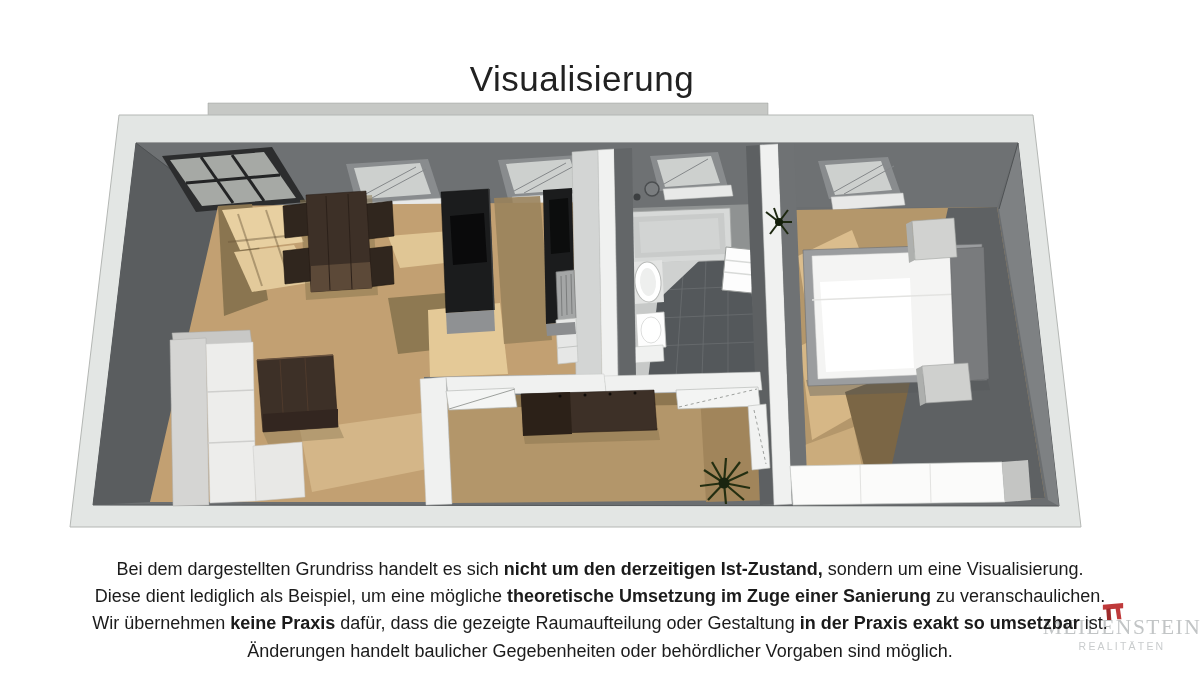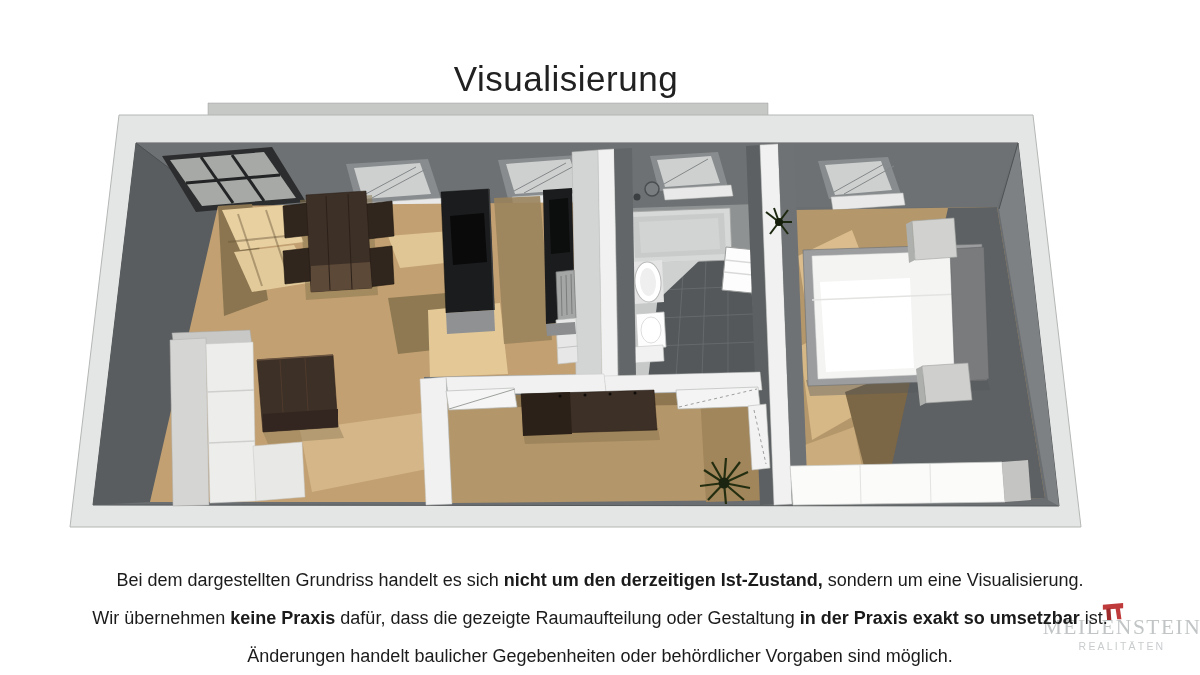--- a/index.html
+++ b/index.html
@@ -1,23 +1,23 @@
 <!DOCTYPE html>
 <html><head>
 <meta charset="utf-8">
 <style>
   html,body{margin:0;padding:0;background:#fff;}
   .stage{position:relative;width:1200px;height:675px;background:#ffffff;overflow:hidden;
          font-family:"Liberation Sans",sans-serif;}
   .title{position:absolute;top:36px;left:0;width:1132px;text-align:center;
-         font-size:35px;font-weight:400;letter-spacing:.5px;color:#212121;}
+         font-size:35px;font-weight:400;letter-spacing:.5px;color:#212121;padding-left:16px;}
   .plan-svg{position:absolute;left:0;top:0;width:1200px;height:675px;}
   .disclaimer{position:absolute;top:556px;left:0;width:1200px;text-align:center;
               font-size:18px;line-height:27.2px;color:#1b1b1b;z-index:2;}
-  .disclaimer p{margin:11px;}
+  .disclaimer p{margin:0;}
   .disclaimer b{font-weight:700;}
   .watermark{position:absolute;z-index:1;}
   .wm-icon{position:absolute;left:1100px;top:598px;width:26px;height:22px;}
   .wm-brand{position:absolute;left:1042px;top:615px;width:160px;text-align:center;
             font-family:"Liberation Serif",serif;font-size:21.5px;letter-spacing:1.5px;
             color:#c2c5c6;}
   .wm-sub{position:absolute;left:1042px;top:640px;width:160px;text-align:center;
           font-family:"Liberation Sans",sans-serif;font-size:10.5px;letter-spacing:2.2px;
           color:#c9cccd;}
 </style>
@@ -269,17 +269,18 @@
       <polygon points="3,8 27,6 27,12 3,14" fill="#bf3a3b"></polygon>
       <polygon points="7,13 12,12 13,26 8,26" fill="#9e2b2b"></polygon>
       <polygon points="18,12 23,11 25,25 20,25" fill="#bf3a3b"></polygon>
     </svg>
     <div class="wm-brand">MEILENSTEIN</div>
     <div class="wm-sub">REALITÄTEN</div>
   </div>
 
   <div class="disclaimer">
     <p><span>Bei dem dargestellten Grundriss handelt es sich </span><b>nicht um den derzeitigen Ist-Zustand,</b><span> sondern um eine Visualisierung.</span></p>
+    <p><span>Diese dient lediglich als Beispiel, um eine mögliche </span><b>theoretische Umsetzung im Zuge einer Sanierung</b><span> zu veranschaulichen.</span></p>
     <p><span>Wir übernehmen </span><b>keine Praxis</b><span> dafür, dass die gezeigte Raumaufteilung oder Gestaltung </span><b>in der Praxis exakt so umsetzbar</b><span> ist.</span></p>
     <p><span>Änderungen handelt baulicher Gegebenheiten oder behördlicher Vorgaben sind möglich.</span></p>
   </div>
 
 </div>
 
 </body></html>

